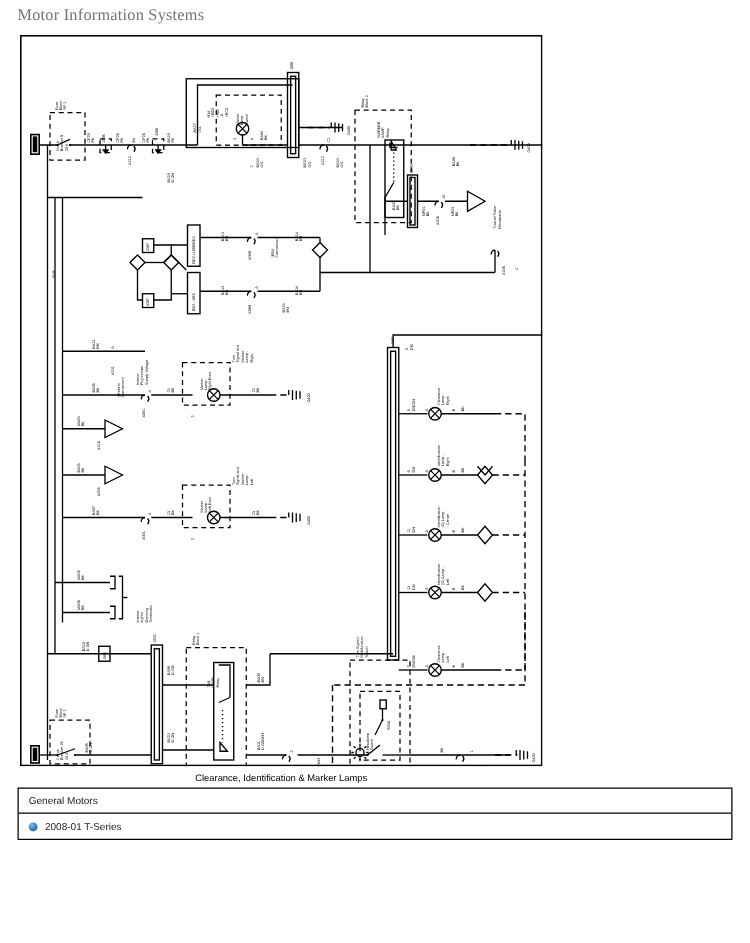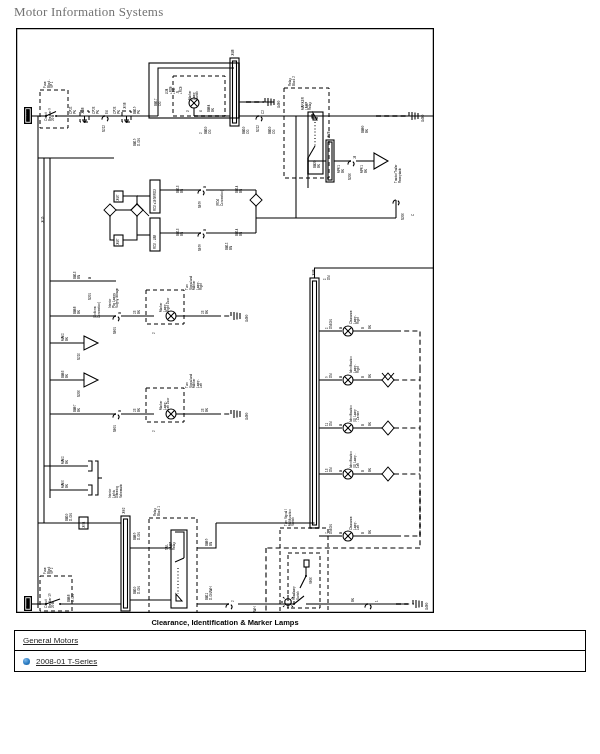--- a/index.html
+++ b/index.html
@@ -32,40 +32,39 @@
     height: 585px;
   }
   #diagram-svg { display: block; }
   #caption {
     position: absolute;
     left: 16px;
     top: 618px;
     width: 418px;
     text-align: center;
     font-size: 7.5px;
-    font-weight: bold;
+    font-weight: normal;
     color: #000;
   }
   #footer-box {
     position: absolute;
     left: 14px;
     top: 630px;
     width: 572px;
     border: 1px solid #000;
     box-sizing: border-box;
   }
   .footer-row {
     height: 20px;
     display: flex;
     align-items: center;
     padding-left: 8px;
     font-size: 8px;
     color: #222;
     box-sizing: border-box;
-    text-decoration: underline;
   }
   .footer-row.top { border-bottom: 1px solid #000; }
   .bullet {
     width: 7px; height: 7px;
     border-radius: 50%;
     background: radial-gradient(circle at 35% 30%, #7fb7e8 0%, #2b7dc4 55%, #1a5a94 100%);
     margin-right: 6px;
     flex: none;
   }
   text { font-family: "Liberation Sans", sans-serif; }

